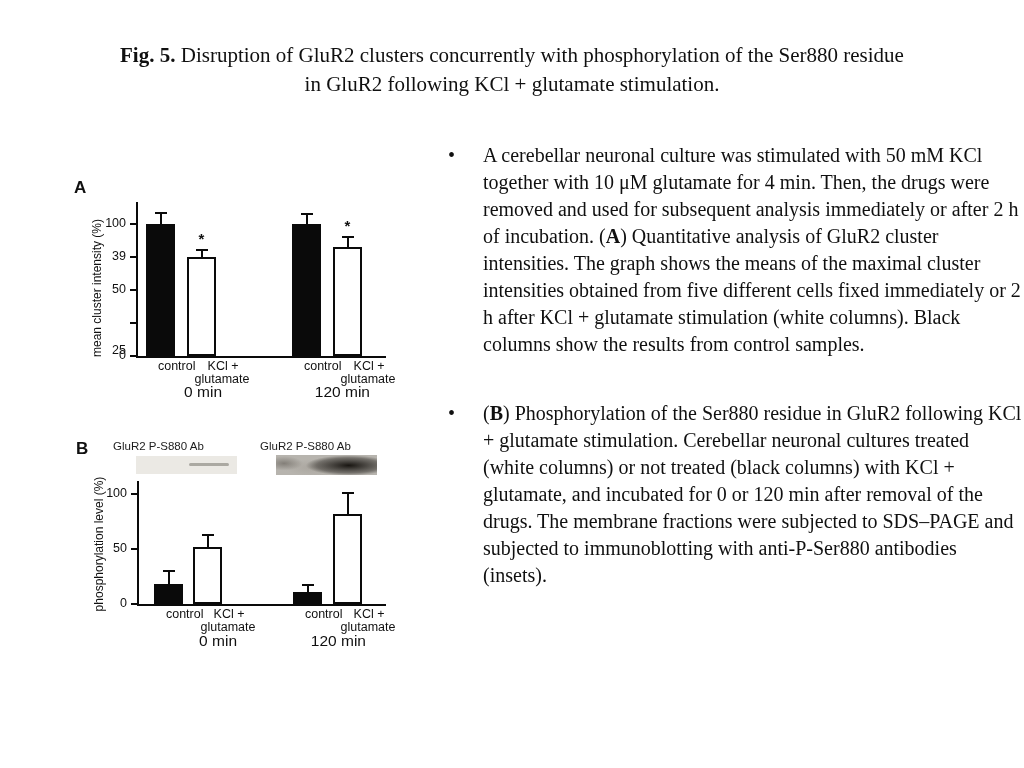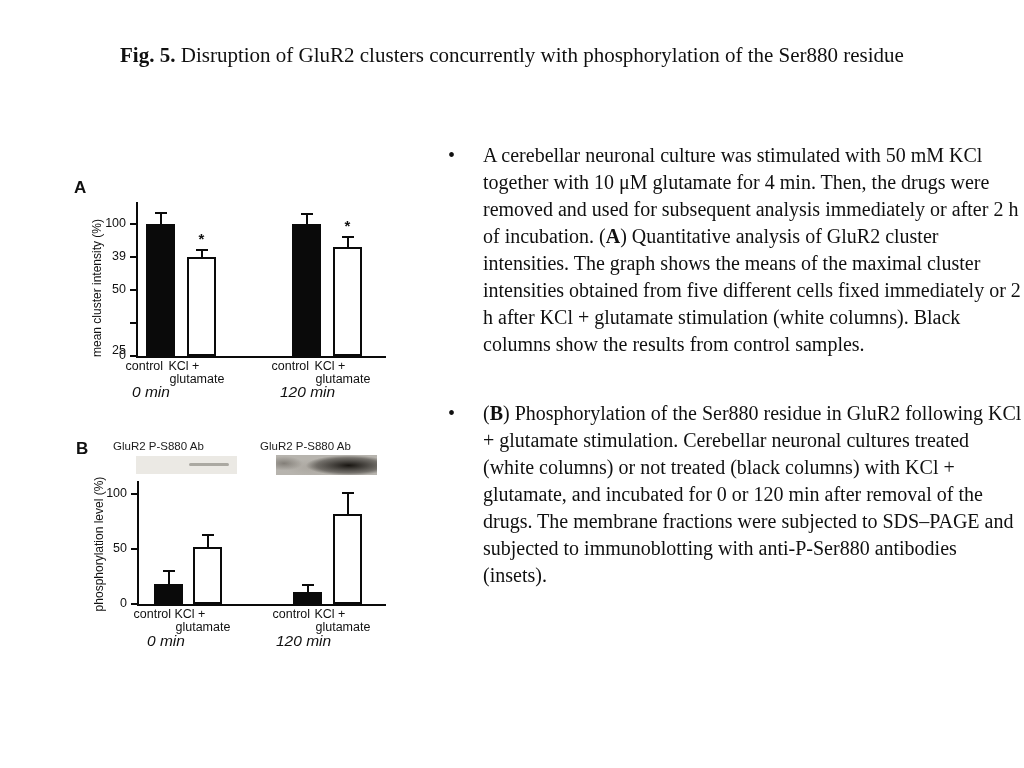--- a/index.html
+++ b/index.html
@@ -22,22 +22,22 @@
   .dot { width:42px; padding-left:7px; box-sizing:border-box; flex:none; }
   .btext { flex:1; max-width:543px; }
   
   #fig-layer { position:absolute; left:0; top:0; width:1024px; height:768px;
     font-family:"Liberation Sans", sans-serif; color:#101010; }
   .axis { background:#0a0a0a; }
   .bar-black { background:#0a0a0a; }
   .bar-white { background:#ffffff; border:2px solid #0a0a0a; box-sizing:border-box; }
   .errline { background:#0a0a0a; }
   .tick-label { font-size:12.5px; text-align:right; }
-  .cat-label { font-size:12.5px; text-align:left; white-space:nowrap; }
-  .group-label { font-size:15.5px; text-align:left; white-space:nowrap;font-style:italic; }
+  .cat-label { font-size:12.5px; text-align:right; white-space:nowrap; }
+  .group-label { font-size:15.5px; text-align:right; white-space:nowrap; }
   .ylabel { font-size:12px; text-align:center; transform:rotate(-90deg); white-space:nowrap; }
   .panel-letter { font-weight:bold; font-size:17px; }
   .asterisk { font-size:15px; font-weight:bold; text-align:center; }
   .blot-label { font-size:11.5px; text-align:left; color:#1c1c1c; white-space:nowrap; }
   .blot-faint { background:#ebe9e4; }
   .blot-band {
     background:#8a8780; opacity:.65; border-radius:2px; filter:blur(.4px);
   }
   .blot-dark {
     background-image:
@@ -45,20 +45,21 @@
       radial-gradient(26px 10px at 8% 42%, rgba(88,83,76,.55), rgba(88,83,76,0) 72%),
       radial-gradient(40px 12px at 36% 62%, rgba(160,155,147,.55), rgba(160,155,147,0) 70%);
     background-color:#b7b4ae;
   }
 </style>
 </head>
 <body>
 
 <div class="title">
   <div><b>Fig. 5.</b><span> Disruption of GluR2 clusters concurrently with phosphorylation of the Ser880 residue</span></div>
+  <div>in GluR2 following KCl + glutamate stimulation.</div>
 </div>
 
 <div id="fig-layer">
     <div class="abs panel-letter" style="left: 74px; top: 178px;">A</div>
     <div class="abs axis" style="left: 136px; top: 202px; width: 2px; height: 156px;"></div>
     <div class="abs axis" style="left: 136px; top: 356px; width: 250px; height: 2px;"></div>
     <div class="abs axis" style="left: 130px; top: 355px; width: 6px; height: 2px;"></div>
     <div class="abs tick-label" style="left: 88px; top: 348px; width: 38px;">0</div>
     <div class="abs axis" style="left: 130px; top: 321.9px; width: 6px; height: 2px;"></div>
     <div class="abs tick-label" style="left: 88px; top: 314.9px; width: 38px; margin-top: 28px;">25</div>

